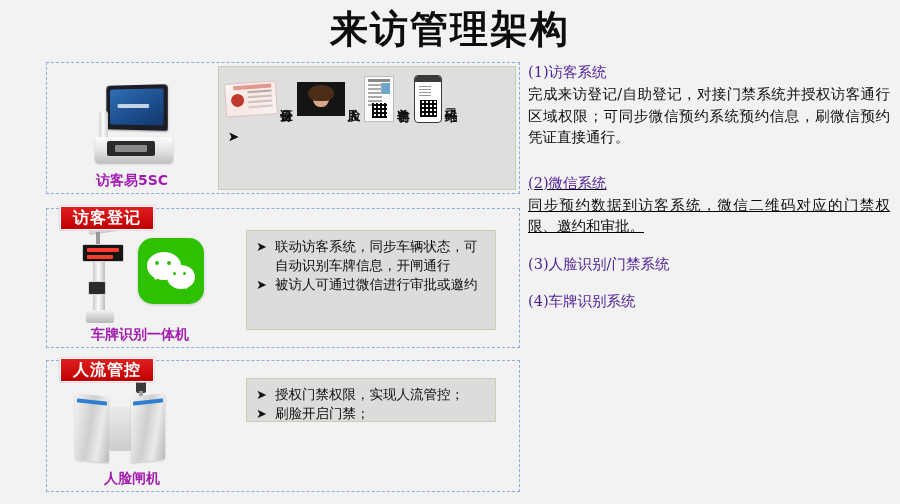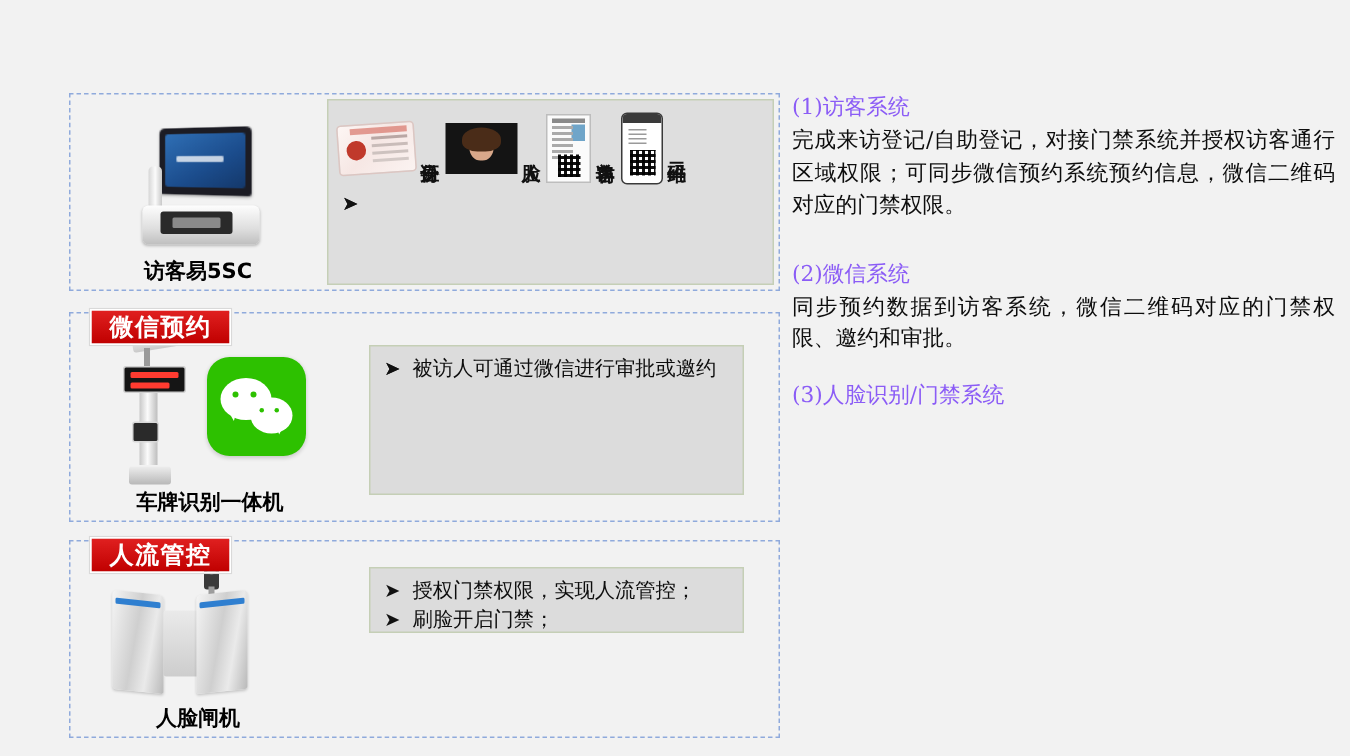--- a/index.html
+++ b/index.html
@@ -67,21 +67,21 @@
     flex-direction: column;
     align-items: center;
     justify-content: flex-end;
   }
   .device.d1 { left: 52px; top: 78px;  width: 160px; height: 112px; }
   .device.d2 { left: 52px; top: 224px; width: 176px; height: 120px; }
   .device.d3 { left: 52px; top: 372px; width: 160px; height: 116px; }
   .device-caption {
     font-size: 14px;
     font-weight: 700;
-    color: #000000;
+    color: #a21caf;
     margin-top: 3px;
     text-align: center;
     white-space: nowrap;
   }
   .device-art {
     flex: 1;
     display: flex;
     align-items: center;
     justify-content: center;
     gap: 10px;
@@ -319,39 +319,40 @@
   }
 
   
   .right-col {
     position: absolute;
     left: 528px; top: 62px; width: 362px;
   }
   .para { margin-bottom: 13px; }
   .para h4 {
     margin: 0 0 1px 0;
-    font-size: 14.5px; font-weight: 400; color: #8b5cf6;
+    font-size: 14.5px; font-weight: 400; color: #4c1d95;
     font-family: "DejaVu Serif", "Liberation Serif", serif;
     line-height: 21px;
   }
   .para p {
     margin: 0;
     font-size: 14.5px; line-height: 21.5px; color: #0d0d0d;
     font-family: "DejaVu Serif", "Liberation Serif", serif;
     text-align: justify;
   }
   .para.p1 { margin-bottom: 24px; }
-  .para.p2 { margin-bottom: 16px; }
+  .para.p2 { margin-bottom: 16px; text-decoration: underline; }
   .para.p3 { margin-bottom: 16px; }
 </style>
 </head>
 <body>
 
 <div id="slide">
 
+  <div class="title">来访管理架构</div>
 
   <div class="group g1"></div>
 
   <div class="device d1">
     <div class="device-art">
       <div class="kiosk">
         <div class="screen">
             <i></i>
           </div>
         <div class="neck"></div>
@@ -391,21 +392,21 @@
         <span class="thumb-label">二维码</span>
       </div>
     </div>
     <ul class="bullets">
       <li><span class="arrow">➤</span></li>
       <li><span class="arrow">➤</span></li>
     </ul>
   </div>
 
   <div class="group g2"></div>
-  <div class="badge b2">微信预约</div>
+  <div class="badge b2">访客登记</div>
 
   <div class="device d2">
     <div class="device-art">
       <div class="lpr">
         <div class="cam"></div>
           <div class="arm"></div>
           <div class="led"></div>
         <div class="post"></div>
           <div class="box"></div>
           <div class="foot"></div>
@@ -417,21 +418,21 @@
           <span class="eye e2"></span>
         <span class="eye e3"></span>
           <span class="eye e4"></span>
       </div>
     </div>
     <div class="device-caption">车牌识别一体机</div>
   </div>
 
   <div class="card c2">
     <ul class="bullets">
-      <li><span class="arrow">➤</span></li>
+      <li><span class="arrow">➤</span><span>联动访客系统，同步车辆状态，可自动识别车牌信息，开闸通行</span></li>
       <li><span class="arrow">➤</span><span>被访人可通过微信进行审批或邀约</span></li>
     </ul>
   </div>
 
   <div class="group g3"></div>
   <div class="badge b3">人流管控</div>
 
   <div class="device d3">
     <div class="device-art">
       <div class="gate">
@@ -448,26 +449,27 @@
   <div class="card c3">
     <ul class="bullets">
       <li><span class="arrow">➤</span><span>授权门禁权限，实现人流管控；</span></li>
       <li><span class="arrow">➤</span><span>刷脸开启门禁；</span></li>
     </ul>
   </div>
 
   <div class="right-col">
     <div class="para p1">
       <h4>(1)访客系统</h4>
-      <p>完成来访登记/自助登记，对接门禁系统并授权访客通行区域权限；可同步微信预约系统预约信息，微信二维码对应的门禁权限。</p>
+      <p>完成来访登记/自助登记，对接门禁系统并授权访客通行区域权限；可同步微信预约系统预约信息，刷微信预约凭证直接通行。</p>
     </div>
     <div class="para p2">
       <h4>(2)微信系统</h4>
       <p>同步预约数据到访客系统，微信二维码对应的门禁权限、邀约和审批。</p>
     </div>
     <div class="para p3">
       <h4>(3)人脸识别/门禁系统</h4>
     </div>
     <div class="para p4">
+      <h4>(4)车牌识别系统</h4>
     </div>
   </div>
 
 </div>
 
 </body></html>

